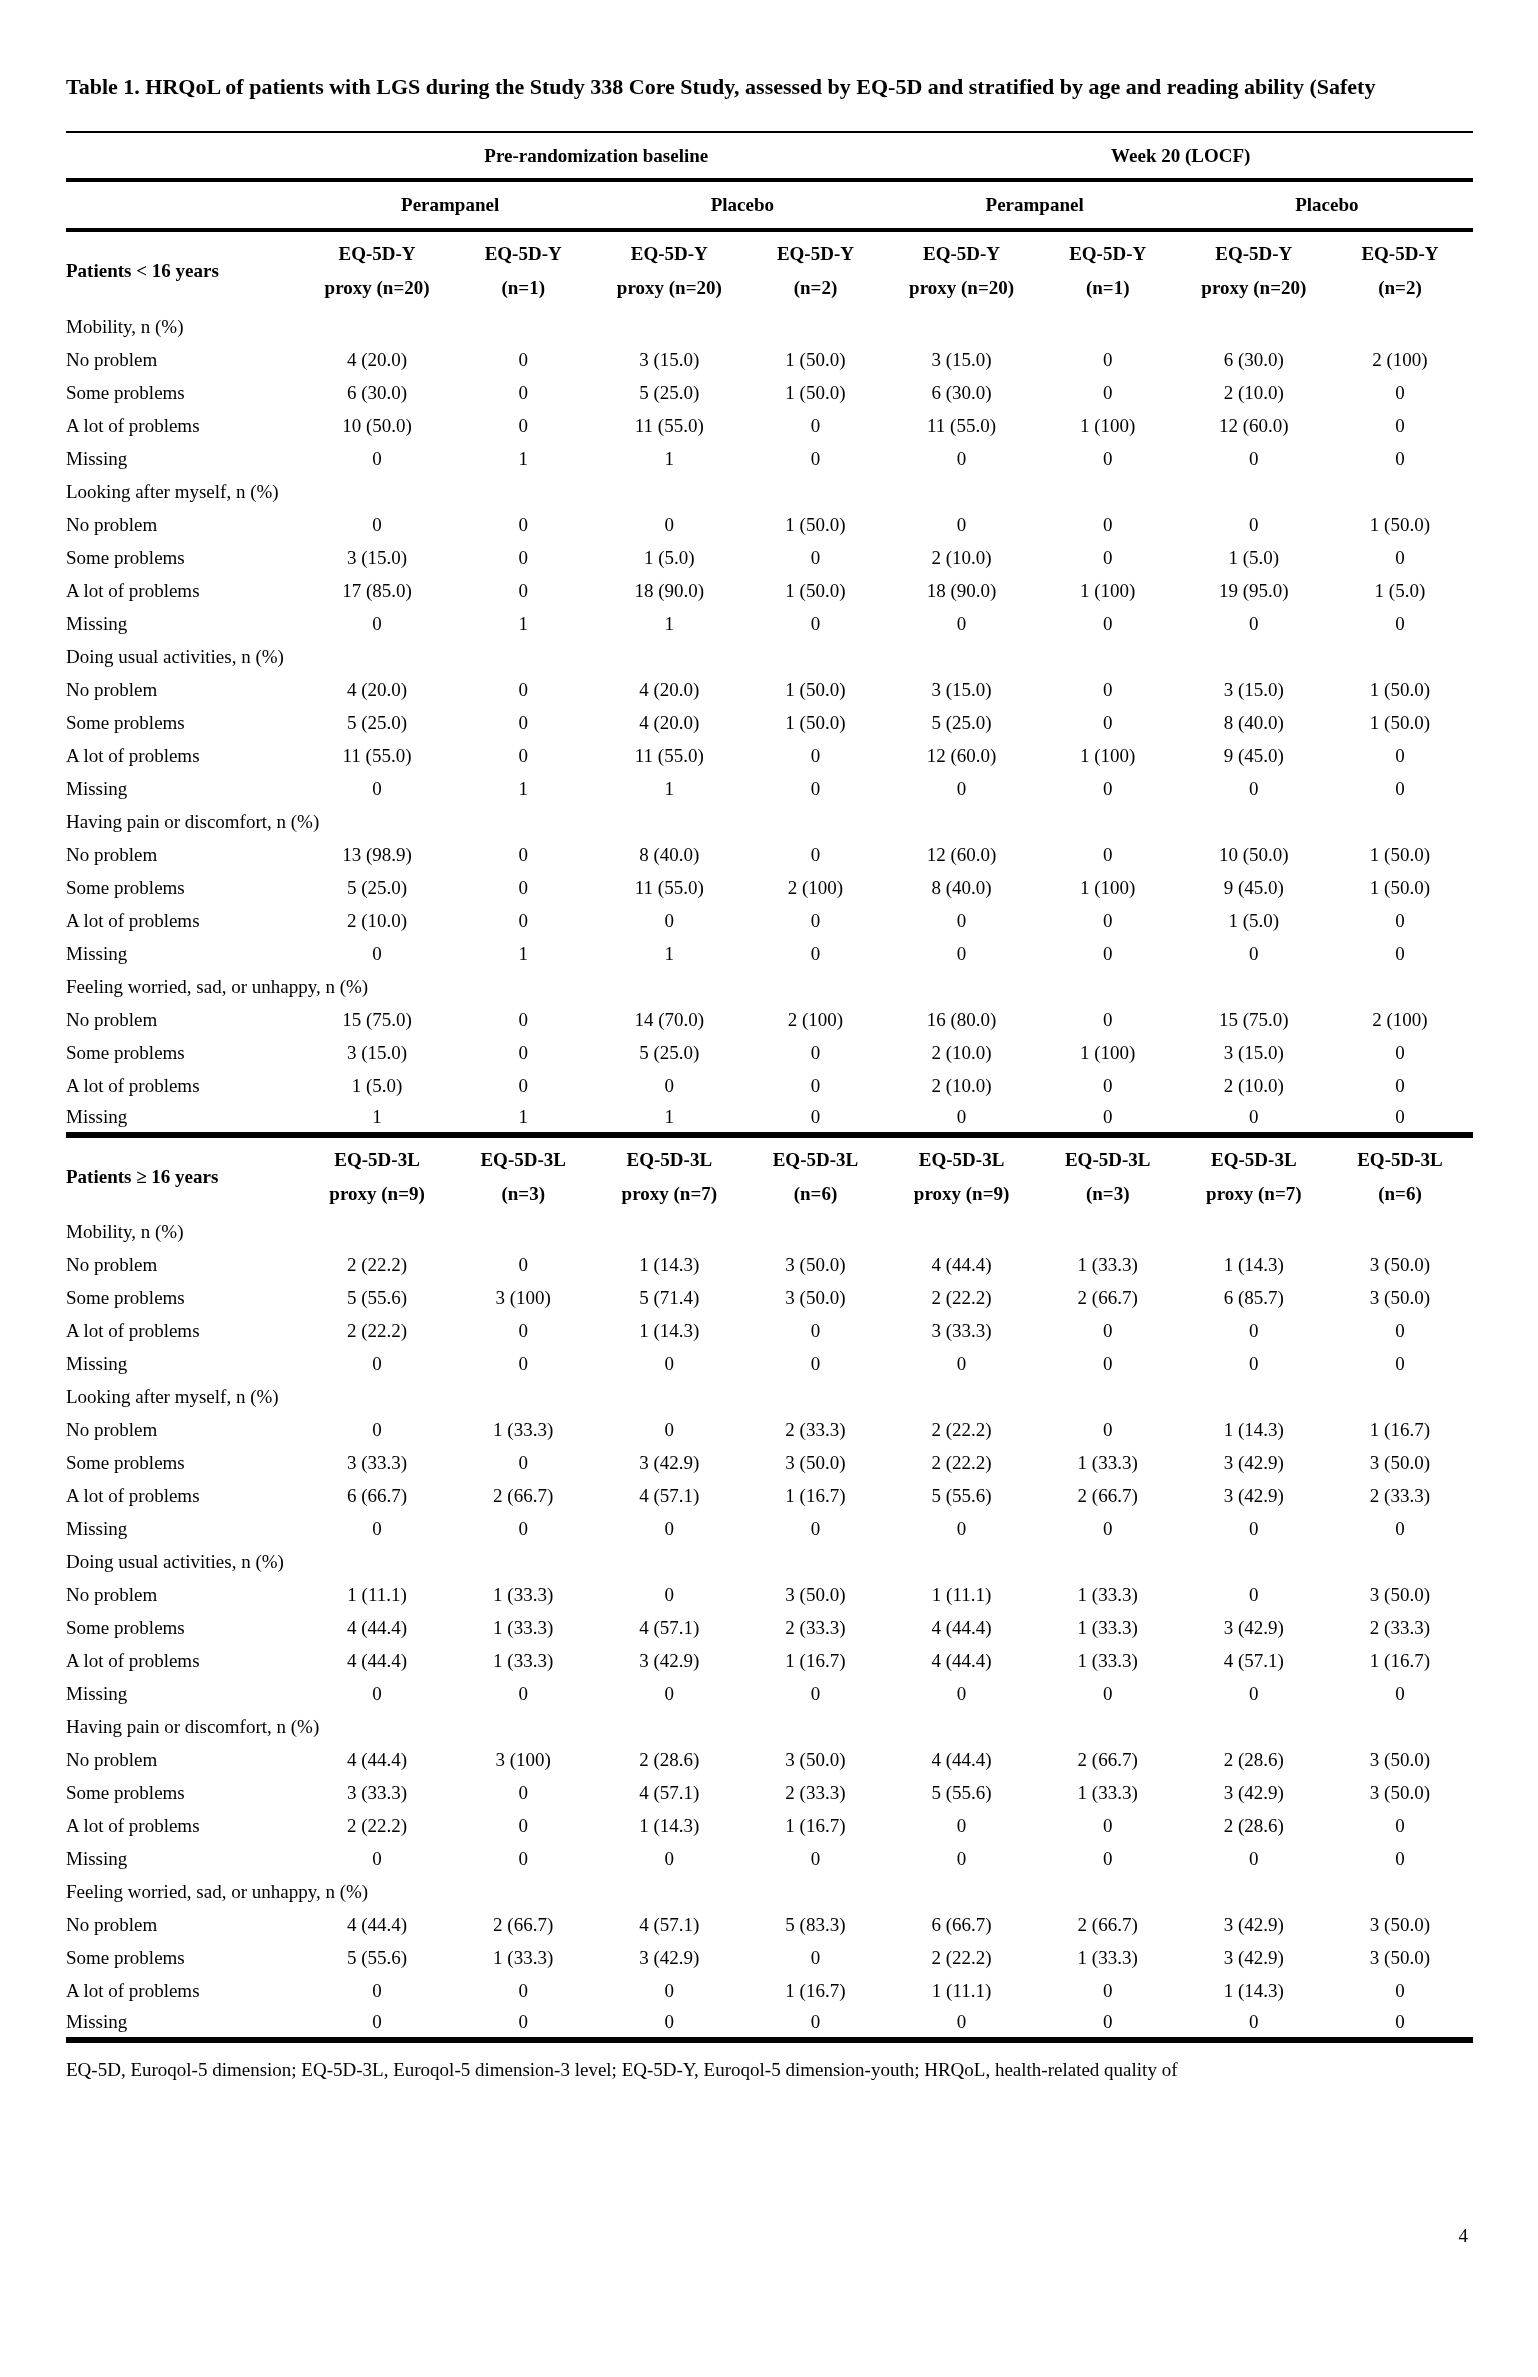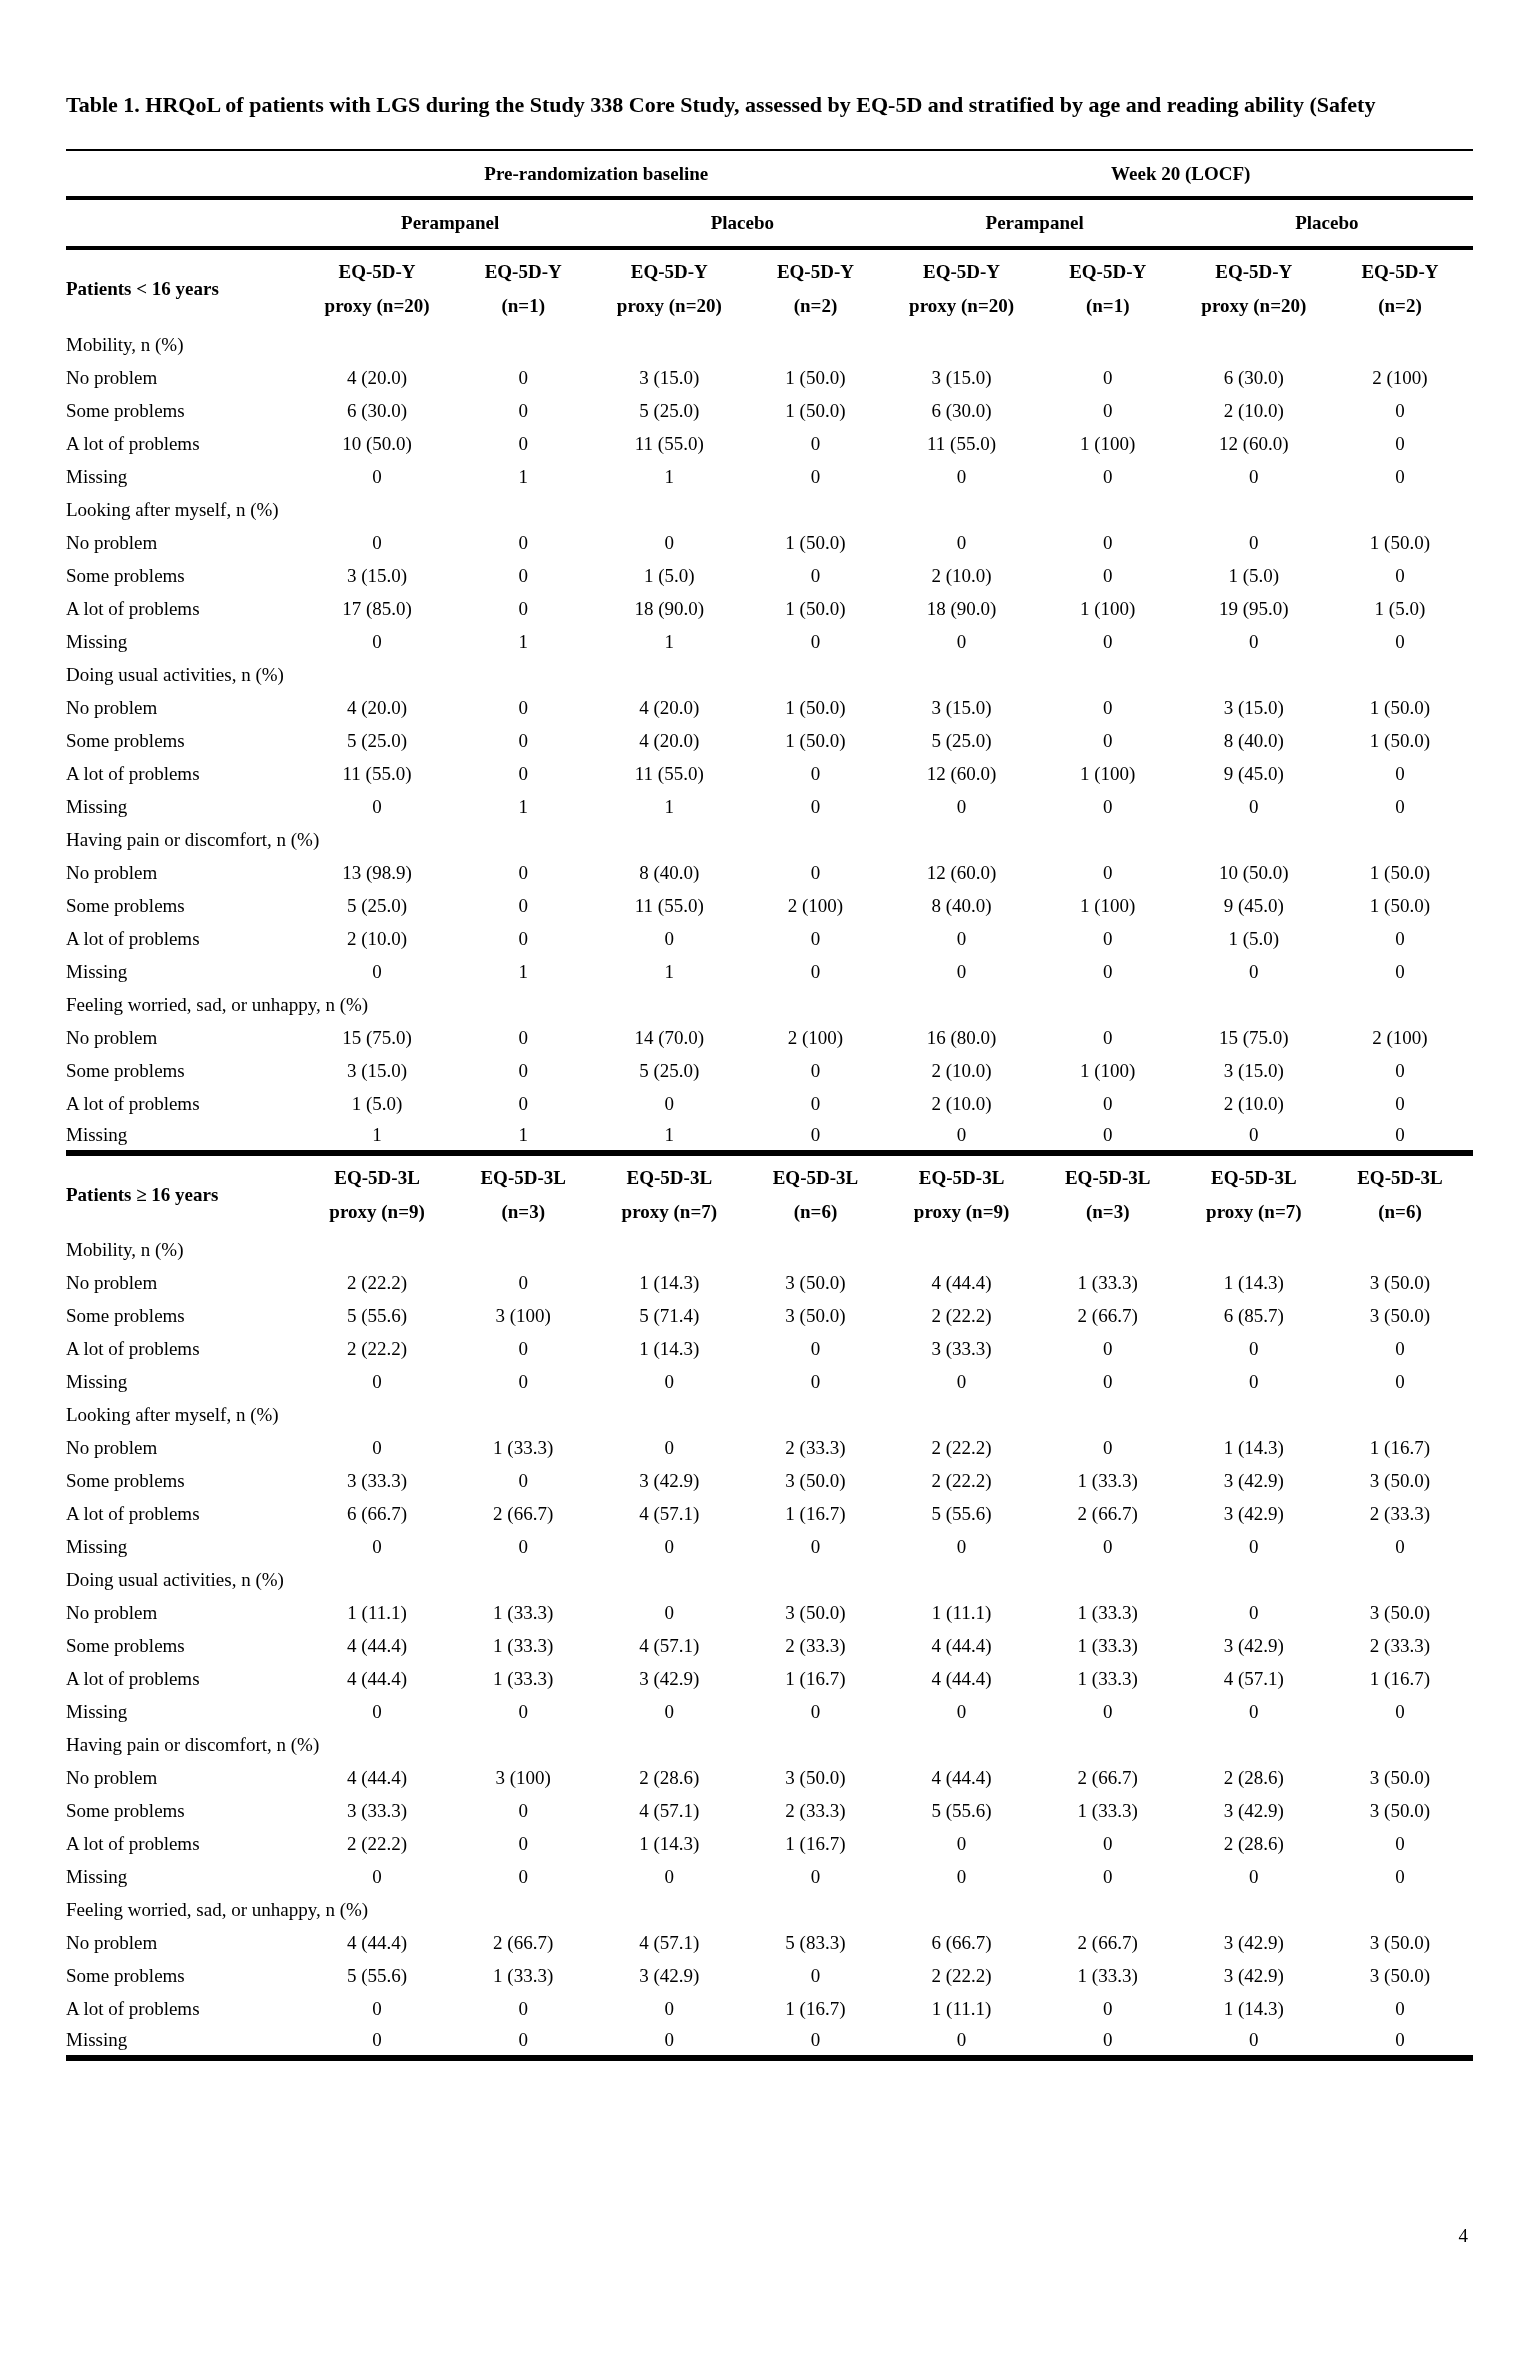--- a/index.html
+++ b/index.html
@@ -10,21 +10,21 @@
     height: 2377px;
     margin: 0 auto;
     background: #ffffff;
     color: #000000;
     font-family: "Liberation Serif", "DejaVu Serif", serif;
     overflow: hidden;
   }
   .content {
     position: absolute;
     left: 66px;
-    top: 76px;
+    top: 58px;
     width: 1407px;
   }
   .doc-title .title-line {
     font-size: 22px;
     font-weight: bold;
     line-height: 57px;
     white-space: nowrap;
   }
   table.hrqol {
     border-collapse: collapse;
@@ -638,18 +638,19 @@
             <td class="value">0</td>
             <td class="value">0</td>
             <td class="value">0</td>
             <td class="value">0</td>
             <td class="value">0</td>
           </tr>
         </tbody>
     </table>
 
     <div class="footnote">
+      <div class="footnote-line">EQ-5D, Euroqol-5 dimension; EQ-5D-3L, Euroqol-5 dimension-3 level; EQ-5D-Y, Euroqol-5 dimension-youth; HRQoL, health-related quality of</div>
     </div>
 
   </div>
   <div class="page-number">4</div>
 </div>
 
 
 </body></html>

